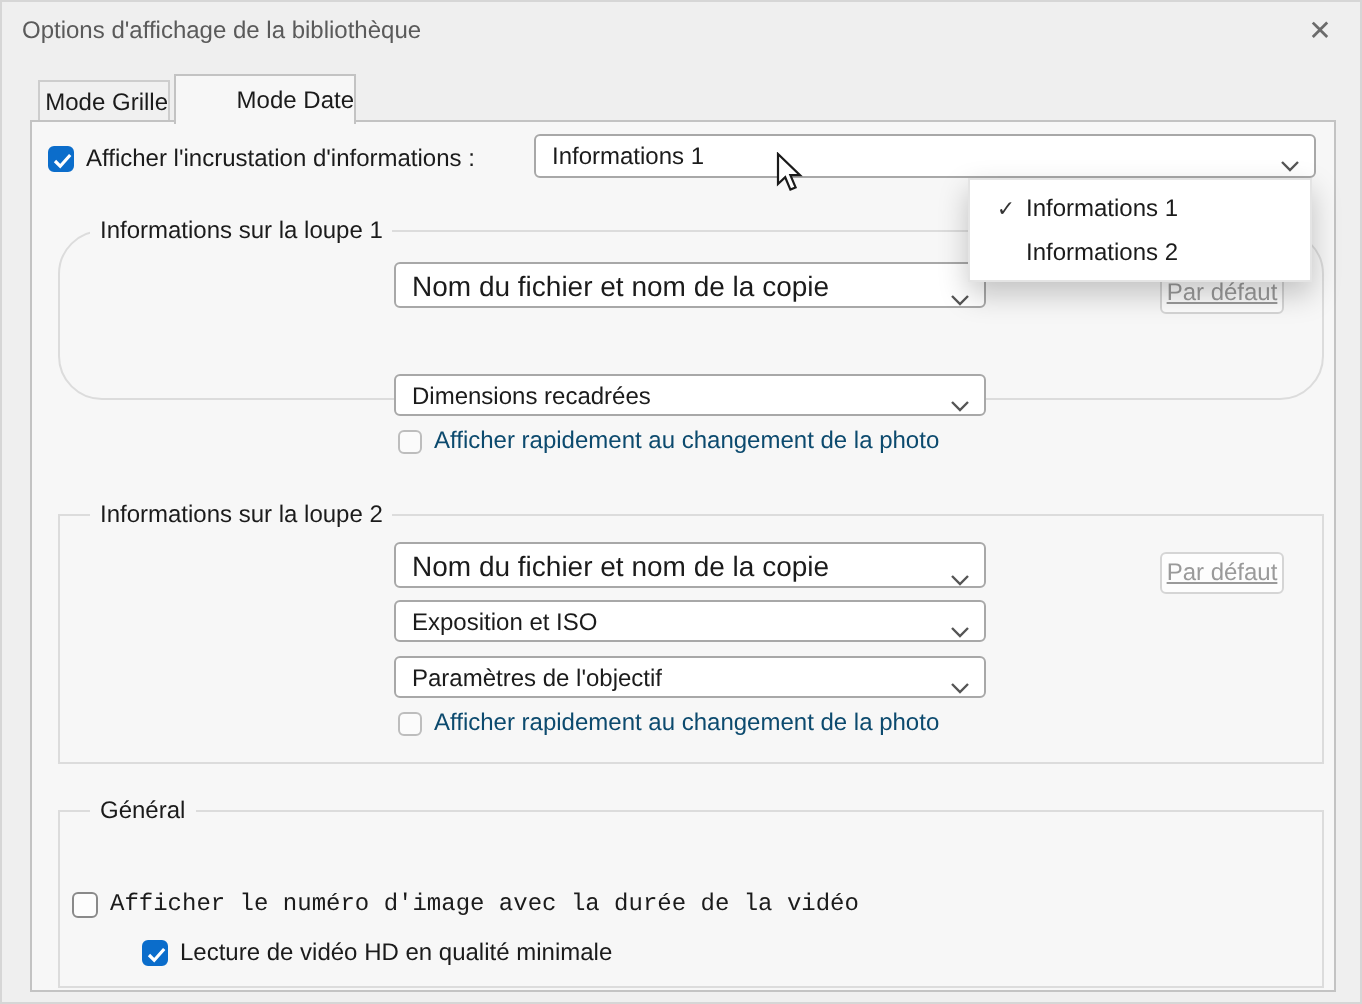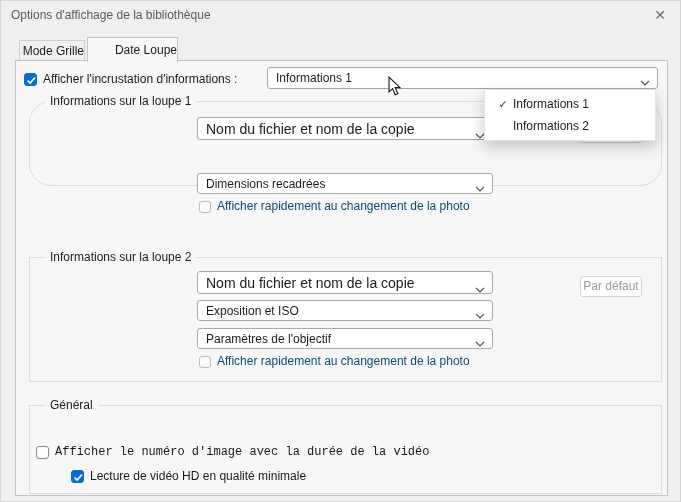--- a/index.html
+++ b/index.html
@@ -33,60 +33,60 @@
   .combo { position:absolute; background:#ffffff; border:1px solid #a8a8a8; border-radius:3px;
            display:flex; align-items:center; padding:0 24px 0 8px; font-size:12px; overflow:hidden; }
   .combo-lg { font-size:14px; }
   .combo .chev { position:absolute; right:7px; top:50%; margin-top:-3px; }
   
   .group { position:absolute; left:27px; width:633px; border:1px solid #dcdcdc; }
   .legend { position:absolute; top:-8px; left:15px; background:#f7f7f7; padding:0 5px;
             font-size:12px; color:#1b1b1b; white-space:nowrap; }
   .btn-default { position:absolute; width:62px; height:21px; background:#fdfdfd;
                  border:1px solid #d5d5d5; border-radius:3px; color:#9a9a9a;
-                 font-size:12px; text-align:center; line-height:19px; }
+                 font-size:12px; text-align:center; line-height:19px;text-decoration:underline; }
   
   .menu { position:absolute; left:483px; top:88px; width:172px; background:#ffffff;
           border:1px solid #e4e4e4; box-shadow:0 6px 14px rgba(0,0,0,0.22);
           padding:3px 0; z-index:20; }
   .menu-item { display:flex; align-items:center; height:22px; font-size:12px; }
   .menu-check { width:20px; margin-left:8px; text-align:center; color:#333; font-size:11px; }
   .cursor { position:absolute; left:387px; top:75px; z-index:50; }
 </style>
 </head>
 <body>
 
 <div class="dialog">
 
   <div class="title">Options d'affichage de la bibliothèque</div>
   <div class="close">✕</div>
 
   <div class="tab tab-inactive">Mode Grille</div>
-  <div class="tab tab-active">Date Loupe</div>
+  <div class="tab tab-active">Mode Date</div>
 
   <div class="panel">
 
     <div class="row" style="left:8px; top:11px;">
       <span class="cb cb-checked">
         <svg width="11" height="9" viewBox="0 0 11 9">
             <path d="M1.5 4.5l2.6 2.6 5-5.6" stroke="#fff" stroke-width="1.6" fill="none"></path>
           </svg>
       </span>
       <span class="lbl">Afficher l'incrustation d'informations :</span>
     </div>
     <div class="combo" style="left:251px; top:6px; width:391px; height:22px;">
       <span>Informations 1</span>
       <span class="chev">
         <svg width="10" height="6" viewBox="0 0 10 6">
             <polyline points="1,1 5,5 9,1" stroke="#555" stroke-width="1.2" fill="none"></polyline>
           </svg>
       </span>
     </div>
 
-    <div class="group" style="left:13px; top:40px; height:85px;border-radius:22px;">
+    <div class="group" style="left:13px; top:54px; height:85px;border-radius:22px;">
       <span class="legend">Informations sur la loupe 1</span>
       <div class="btn-default" style="left:550px; top:20px;">Par défaut</div>
       <div class="combo combo-lg" style="left:167px; top:15px; width:296px; height:23px;">
         <span>Nom du fichier et nom de la copie</span>
         <span class="chev">
           <svg width="10" height="6" viewBox="0 0 10 6">
               <polyline points="1,1 5,5 9,1" stroke="#555" stroke-width="1.2" fill="none"></polyline>
             </svg>
         </span>
       </div>

